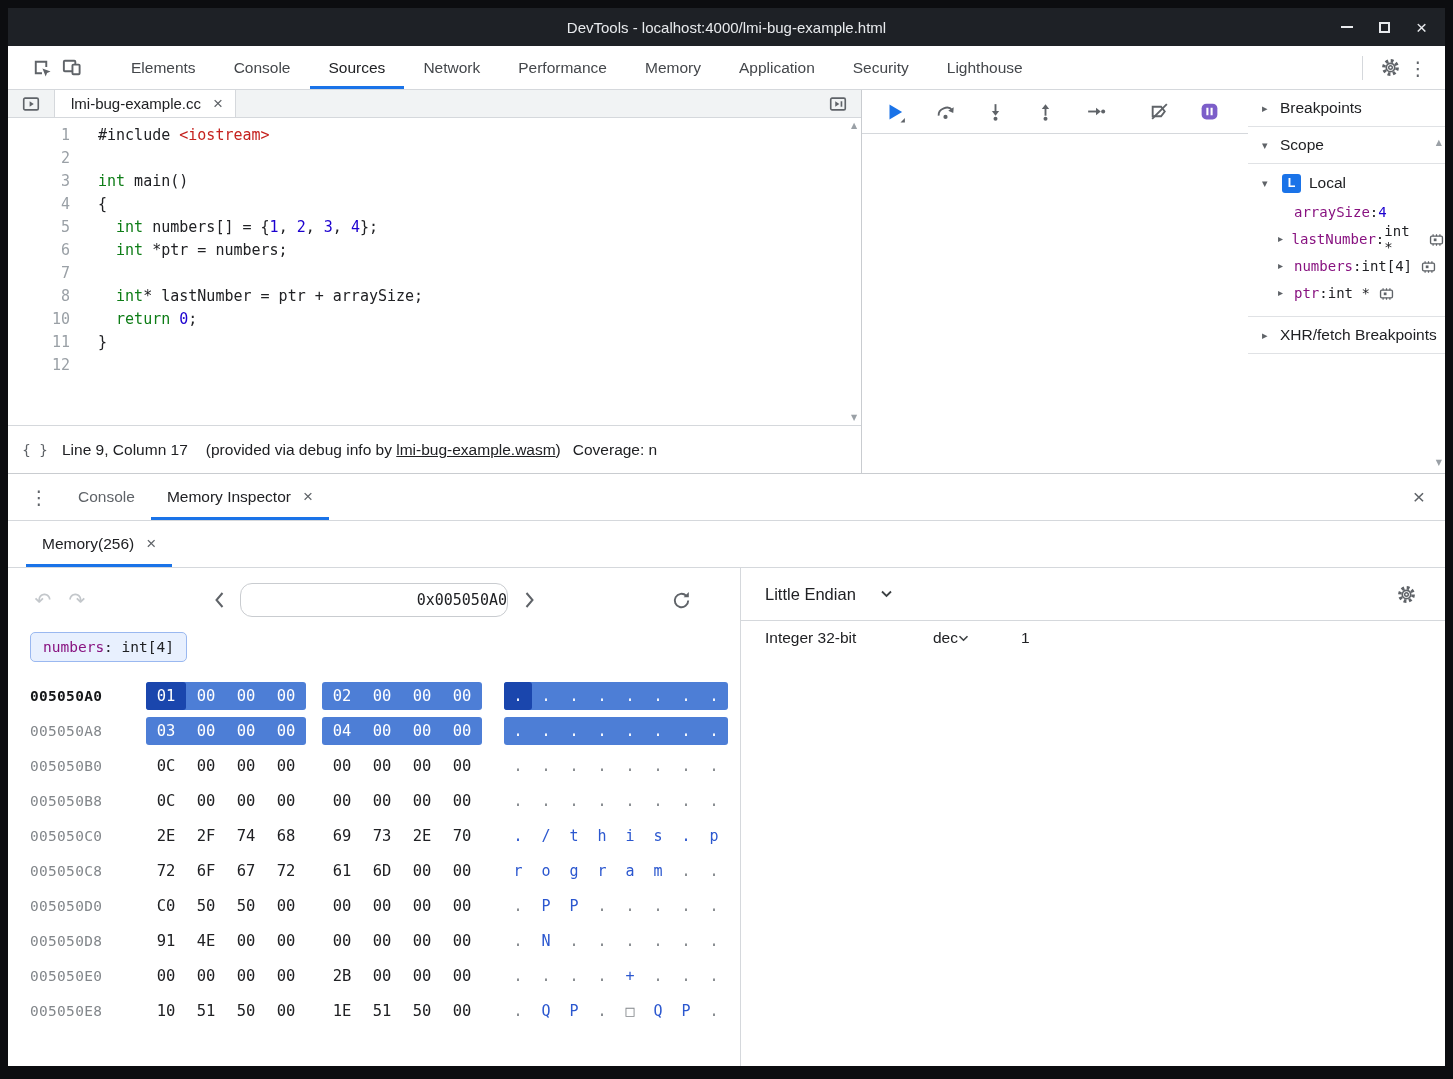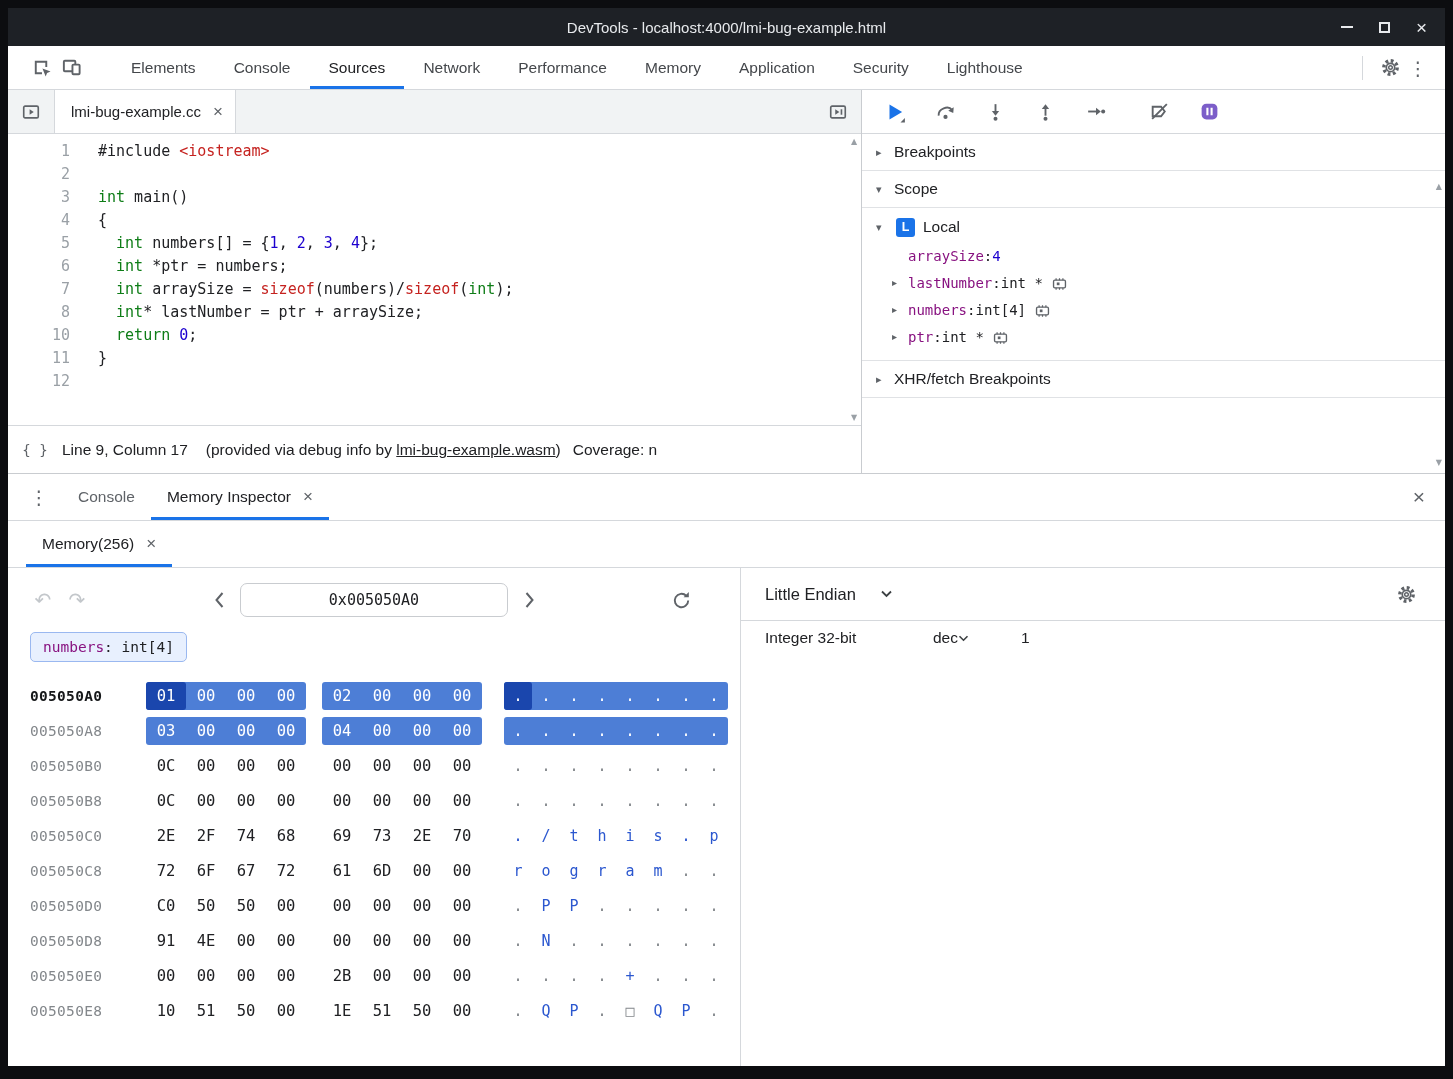--- a/index.html
+++ b/index.html
@@ -23,21 +23,21 @@
 .main-tab{display:flex;align-items:center;padding:12px 19px;font-size:15.5px;color:#44474b}
 .main-tab.active{color:#202124;box-shadow:inset 0 -3px 0 #1a73e8}
 .tb-right{margin-left:auto;display:flex;align-items:center;padding-right:14px}
 .tb-divider{width:1px;height:24px;background:#d5d8dc;margin-right:12px}
 .kebab{width:26px;text-align:center;color:#5f6368;font-size:19px;font-family:"DejaVu Sans",sans-serif}
 .kebab::before{content:"⋮"}
 
 
 .upper{flex:none;height:383px;display:flex;min-height:0}
 .sources-pane{width:854px;flex:none;display:flex;flex-direction:column;border-right:1px solid #c9ccd0;min-width:0}
-.file-tabbar{flex:none;height:44px;background:#f1f3f4;border-bottom:1px solid #d5d8dc;display:flex;align-items:stretch}
+.file-tabbar{flex:none;height:28px;background:#f1f3f4;border-bottom:1px solid #d5d8dc;display:flex;align-items:stretch}
 .ft-iconbox{width:46px;display:flex;align-items:center;justify-content:center}
 .file-tab{display:flex;align-items:center;background:#fff;padding:0 12px 0 16px;font-size:15px;color:#202124;border-right:1px solid #d5d8dc;border-left:1px solid #d5d8dc}
 .file-tab .x{margin-left:12px;color:#5f6368;font-size:17px}
 .ft-spacer{flex:1}
 
 
 .editor{flex:1;position:relative;overflow:hidden;font-family:"DejaVu Sans Mono",monospace;font-size:15px;padding-top:6px;background:#fff}
 .cm-line{display:flex;height:23px;line-height:23px;position:relative;white-space:pre}
 .ln{flex:none;width:78px;text-align:right;padding-right:16px;color:#9aa0a6}
 .ctext{padding-left:12px;color:#202124}
@@ -55,21 +55,21 @@
 
 
 .status-bar{flex:none;height:48px;border-top:1px solid #d5d8dc;display:flex;align-items:center;font-size:15.5px;color:#202124;white-space:nowrap;overflow:hidden;background:#fff}
 .braces{width:54px;text-align:center;color:#5f6368;font-family:"DejaVu Sans Mono",monospace;font-size:14px}
 .braces::before{content:"{ }"}
 .sb-pos{margin-right:18px}
 .sb-prov .link{text-decoration:underline}
 .sb-cov{margin-left:12px}
 
 
-.debug-pane{flex:1;display:flex;flex-direction:column;position:relative;min-width:0}
+.debug-pane{flex:1;display:flex;flex-direction:row;position:relative;min-width:0}
 .debug-toolbar{flex:none;height:44px;border-bottom:1px solid #d5d8dc;display:flex;align-items:center;padding-left:22px}
 .dbg-icon{width:22px;height:22px;margin-right:28px;display:inline-flex;align-items:center;justify-content:center}
 .dbg-icon.gap{margin-left:14px}
 .sections{flex:1;position:relative}
 .sec-h{height:37px;display:flex;align-items:center;padding-left:14px;border-bottom:1px solid #e0e2e5;font-size:15.5px;color:#202124}
 .tri{width:18px;color:#5f6368;font-size:11px;font-family:"DejaVu Sans",sans-serif}
 .tri::before{content:"▸"}
 .tri.open::before{content:"▾"}
 .tri.empty::before{content:""}
 .scope-body{padding:4px 0 10px;border-bottom:1px solid #e0e2e5}
@@ -98,21 +98,21 @@
 
 
 .memory-panel{width:733px;flex:none;border-right:1px solid #d5d8dc;padding:14px 0 0 22px}
 .mem-nav{display:flex;align-items:center;height:36px}
 .histicon{font-size:20px;color:#c3c7cb;width:26px;text-align:center;font-family:"DejaVu Sans",sans-serif}
 .histicon.undo::before{content:"↶"}
 .histicon.redo::before{content:"↷"}
 .histicon.redo{margin-left:8px}
 .chev{display:inline-flex;align-items:center;justify-content:center;width:22px;height:22px}
 .chev.prev{margin-left:118px}
-.addr-input{width:268px;height:34px;border:1px solid #c9ccd0;border-radius:7px;text-align:center;font-family:"DejaVu Sans Mono",monospace;font-size:15px;color:#202124;margin:0 10px;outline:none;background:#fff}
+.addr-input{width:268px;height:34px;border:1px solid #c9ccd0;border-radius:12px;text-align:right;font-family:"DejaVu Sans Mono",monospace;font-size:15px;color:#202124;margin:0 10px;outline:none;background:#fff}
 .refresh{margin-left:128px;display:inline-flex;width:26px;height:26px;align-items:center;justify-content:center}
 .chip{display:inline-flex;margin-top:14px;padding:6px 12px;background:#e8f0fe;border:1px solid #9ab8f0;border-radius:5px;font-family:"DejaVu Sans Mono",monospace;font-size:14.5px}
 .chip-name{color:#881280}
 .chip-type{color:#202124}
 .mem-grid{margin-top:16px;font-family:"DejaVu Sans Mono",monospace;font-size:15.5px}
 .mrow{display:flex;align-items:center;height:35px}
 .maddr{width:96px;color:#83878b;font-size:14.5px;letter-spacing:.3px}
 .maddr.active{color:#16181a;font-weight:bold}
 .bgroup{display:inline-flex;margin-left:20px;border-radius:3px}
 .bgroup + .bgroup{margin-left:16px}
@@ -216,21 +216,21 @@
         </div>
 
         <div class="editor">
           <div>
               <div class="cm-line"><span class="ln">1</span><span class="ctext"><span class="tk-pl">#include </span><span class="tk-red">&lt;iostream&gt;</span></span></div>
               <div class="cm-line"><span class="ln">2</span><span class="ctext"></span></div>
               <div class="cm-line"><span class="ln">3</span><span class="ctext"><span class="tk-kw">int</span><span class="tk-pl"> main()</span></span></div>
               <div class="cm-line"><span class="ln">4</span><span class="ctext"><span class="tk-pl">{</span></span></div>
               <div class="cm-line"><span class="ln">5</span><span class="ctext"><span class="tk-pl">  </span><span class="tk-kw">int</span><span class="tk-pl"> numbers[] = {</span><span class="tk-num">1</span><span class="tk-pl">, </span><span class="tk-num">2</span><span class="tk-pl">, </span><span class="tk-num">3</span><span class="tk-pl">, </span><span class="tk-num">4</span><span class="tk-pl">};</span></span></div>
               <div class="cm-line"><span class="ln">6</span><span class="ctext"><span class="tk-pl">  </span><span class="tk-kw">int</span><span class="tk-pl"> *ptr = numbers;</span></span></div>
-              <div class="cm-line"><span class="ln">7</span><span class="ctext"><span class="tk-pl">  </span><span class="tk-kw">int</span><span class="tk-pl"> arraySize = </span><span class="tk-red">sizeof</span><span class="tk-pl">(numbers)/</span><span class="tk-red">sizeof</span><span class="tk-pl">(</span><span class="tk-kw">int</span><span class="tk-pl">);</span></span></div>
+              <div class="cm-line"><span class="ln">7</span></div>
               <div class="cm-line"><span class="ln">8</span><span class="ctext"><span class="tk-pl">  </span><span class="tk-kw">int</span><span class="tk-pl">* lastNumber = ptr + arraySize;</span></span></div>
               <div class="cm-line"><span class="ln">10</span><span class="ctext"><span class="tk-pl">  </span><span class="tk-kw">return</span><span class="tk-pl"> </span><span class="tk-num">0</span><span class="tk-pl">;</span></span></div>
               <div class="cm-line"><span class="ln">11</span><span class="ctext"><span class="tk-pl">}</span></span></div>
               <div class="cm-line"><span class="ln">12</span><span class="ctext"></span></div>
             </div>
           <div class="vscroll">
             <span class="sarrow-up"></span>
             <span class="sarrow-down"></span>
           </div>
         </div>

